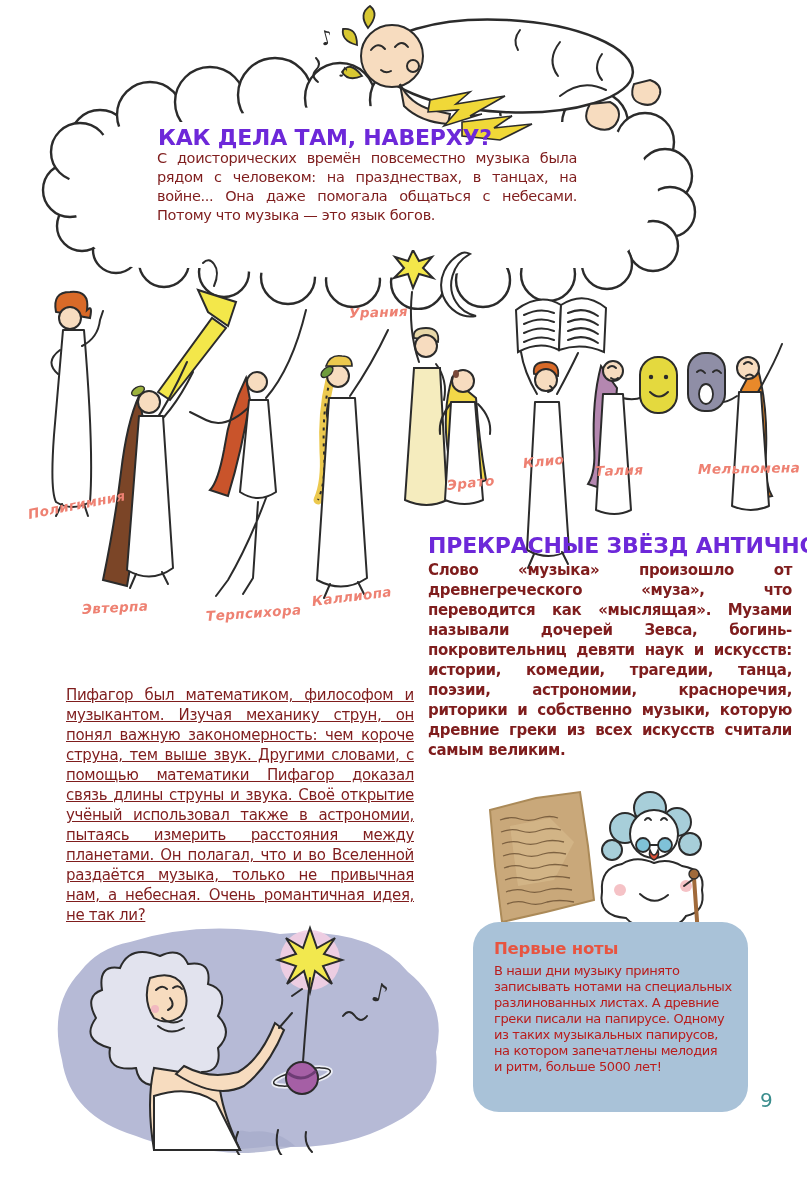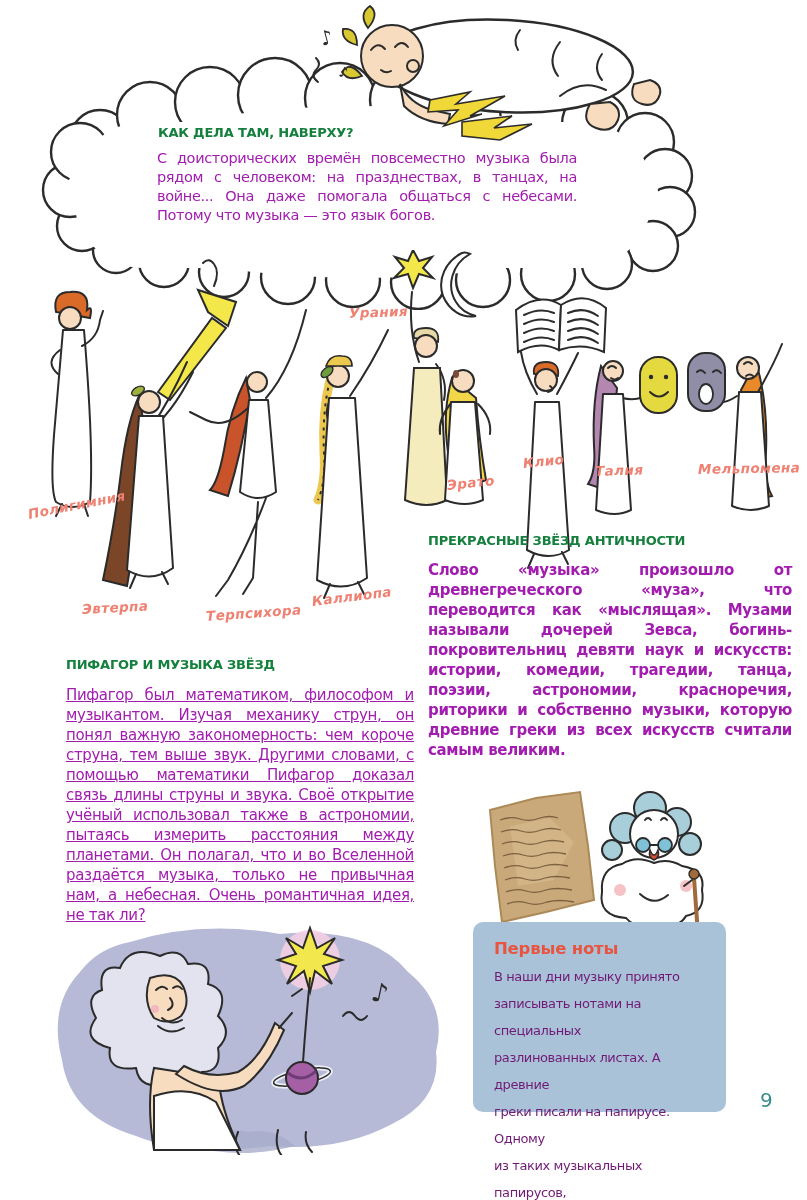--- a/index.html
+++ b/index.html
@@ -9,24 +9,24 @@
     font-family:"DejaVu Sans","Liberation Sans",sans-serif;
     color:#3d3d3d;
   }
   .abs{position:absolute;}
   svg{display:block;}
   .ln{stroke:#2b2b2b;stroke-width:2;fill:none;stroke-linecap:round;stroke-linejoin:round;}
   .gown{fill:#ffffff;stroke:#2b2b2b;stroke-width:2;stroke-linejoin:round;}
   .skin{fill:#f7dcbf;stroke:#2b2b2b;stroke-width:2;}
 
   .section-heading{
-    font-size:13px;font-weight:bold;color:#15803d;letter-spacing:-0.2px;white-space:nowrap;
+    font-size:22px;font-weight:bold;color:#6d28d9;letter-spacing:-0.2px;white-space:nowrap;
   }
   .body-text{
-    font-size:15px;line-height:20px;text-align:justify;letter-spacing:-0.35px;color:#a21caf;
+    font-size:15px;line-height:20px;text-align:justify;letter-spacing:-0.35px;color:#7f1d1d;
   }
   .cloud-heading{left:158px;top:125px;}
   .cloud-body{left:157px;top:149px;width:420px;font-size:14.5px;line-height:19px;}
   .right-col-heading{left:428px;top:533px;}
   .right-col-body{left:428px;top:560px;width:364px;font-weight:bold;}
   .left-col-heading{left:66px;top:657px;}
   .left-col-body{left:66px;top:685px;width:348px;text-decoration:underline;}
 
   .muse-label{
     position:absolute;color:#ee8172;font-size:13.5px;font-style:italic;font-weight:bold;
@@ -36,27 +36,27 @@
   .m-evterpa{left:82px;top:601px;transform:rotate(-3deg);}
   .m-terpsihora{left:206px;top:608px;transform:rotate(-4deg);}
   .m-kalliopa{left:312px;top:593px;transform:rotate(-7deg);}
   .m-urania{left:349px;top:305px;transform:rotate(-2deg);}
   .m-erato{left:447px;top:477px;transform:rotate(-6deg);}
   .m-klio{left:523px;top:455px;transform:rotate(-6deg);}
   .m-taliya{left:595px;top:463px;transform:rotate(-2deg);}
   .m-melpomena{left:698px;top:461px;transform:rotate(-1deg);}
 
   .note-box{
-    left:473px;top:922px;width:253px;height:190px;background:#a9c2d8;border-radius:10px;
+    left:473px;top:922px;width:275px;height:190px;background:#a9c2d8;border-radius:26px;
   }
   .note-box-heading{
     margin:17px 0 5px 21px;font-size:16.5px;font-weight:bold;color:#e85440;letter-spacing:-0.2px;
   }
   .note-box-body{
-    margin:0 14px 0 21px;font-size:13px;line-height:27px;color:#701a75;
+    margin:0 14px 0 21px;font-size:13px;line-height:16px;color:#b91c1c;
     letter-spacing:-0.4px;white-space:pre-line;
   }
   .page-number{left:760px;top:1088px;font-size:20px;color:#3a8d8d;}
 </style>
 </head>
 <body>
 
 <div id="page">
 
   <svg class="abs" style="left:0;top:0;" width="807" height="310" viewBox="0 0 807 310">
@@ -226,21 +226,20 @@
   <div class="muse-label m-kalliopa">Каллиопа</div>
   <div class="muse-label m-urania">Урания</div>
   <div class="muse-label m-erato">Эрато</div>
   <div class="muse-label m-klio">Клио</div>
   <div class="muse-label m-taliya">Талия</div>
   <div class="muse-label m-melpomena">Мельпомена</div>
 
   <div class="abs section-heading right-col-heading">ПРЕКРАСНЫЕ ЗВЁЗД АНТИЧНОСТИ</div>
   <div class="abs body-text right-col-body">Слово «музыка» произошло от древнегреческого «муза», что переводится как «мыслящая». Музами называли дочерей Зевса, богинь-покровительниц девяти наук и искусств: истории, комедии, трагедии, танца, поэзии, астрономии, красноречия, риторики и собственно музыки, которую древние греки из всех искусств считали самым великим.</div>
 
-  <div class="abs section-heading left-col-heading">ПИФАГОР И МУЗЫКА ЗВЁЗД</div>
   <div class="abs body-text left-col-body">Пифагор был математиком, философом и музыкантом. Изучая механику струн, он понял важную закономерность: чем короче струна, тем выше звук. Другими словами, с помощью математики Пифагор доказал связь длины струны и звука. Своё открытие учёный использовал также в астрономии, пытаясь измерить расстояния между планетами. Он полагал, что и во Вселенной раздаётся музыка, только не привычная нам, а небесная. Очень романтичная идея, не так ли?</div>
 
   <svg class="abs" style="left:462px;top:782px;" width="260" height="160" viewBox="0 0 260 160">
     <g>
       <polygon points="28,28 74,16 118,10 126,64 132,118 84,130 40,140 33,84" fill="#c9a87a" stroke="#ab8a58" stroke-width="2"></polygon>
       <polygon points="48,44 88,36 112,60 92,98 56,104" fill="#d6b98c" opacity="0.7"></polygon>
       <g stroke="#6f5436" stroke-width="1.3" fill="none" opacity="0.85">
         <path d="M38,38 q10,-4 20,-1 q10,3 20,-1 q10,-3 18,0"></path>
         <path d="M39,50 q10,-4 20,-1 q10,3 20,-1 q10,-3 20,0"></path>
         <path d="M40,62 q10,-4 20,-1 q10,3 20,-1 q10,-3 22,0"></path>

